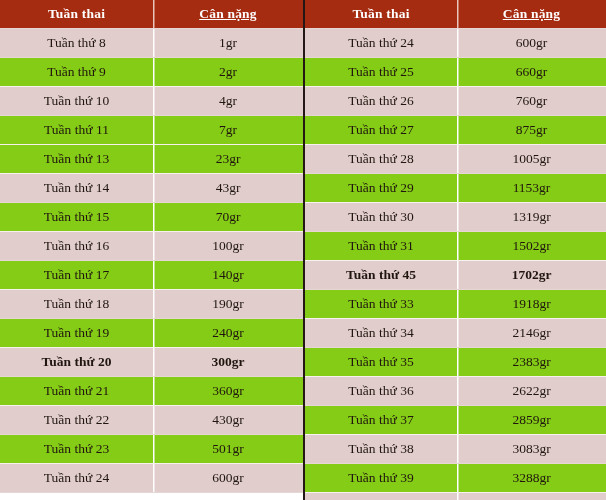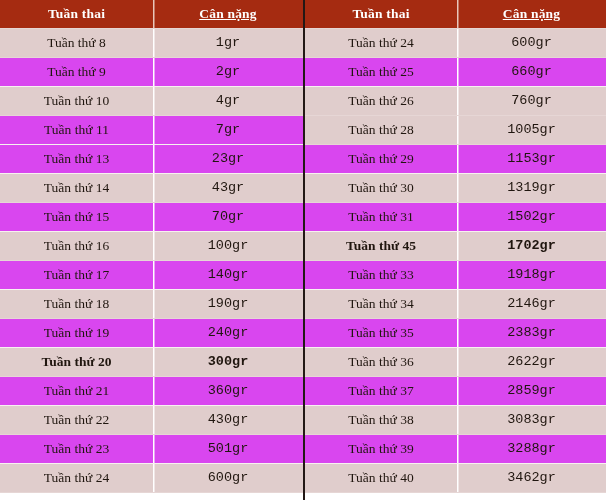--- a/index.html
+++ b/index.html
@@ -60,24 +60,23 @@
     height: 28px;
     line-height: 28px;
     padding: 0;
     text-align: center;
     font-size: 13.5px;
     color: #20160f;
     border: 0;
     white-space: nowrap;
   }
   tbody tr.shade-dark td { background: #e0cdcc; margin-top: 35px; }
-  tbody tr.shade-light td { background: #d946ef; }
+  tbody tr.shade-light td { background: #84cc16; }
   tbody td.col-sep {
     box-shadow: inset 1.5px 0 0 #ffffff;
-    font-family: Liberation Mono, monospace;
   }
   tbody tr.emphasis td {
     font-weight: bold;
   }
   
   tbody tr td { box-sizing: border-box; }
   tbody tr.shade-light td { border-top: 1px solid #f7f2f0; border-bottom: 1px solid #f7f2f0; }
   tbody tr.shade-dark td { border-top: 1px solid #e6d6d5; border-bottom: 1px solid #e6d6d5; }
 </style>
 </head>
@@ -184,20 +183,24 @@
             <td class="col-sep">600gr</td>
           </tr>
           <tr class="shade-light">
             <td>Tuần thứ 25</td>
             <td class="col-sep">660gr</td>
           </tr>
           <tr class="shade-dark">
             <td>Tuần thứ 26</td>
             <td class="col-sep">760gr</td>
           </tr>
+          <tr class="shade-light">
+            <td>Tuần thứ 27</td>
+            <td class="col-sep">875gr</td>
+          </tr>
           <tr class="shade-dark">
             <td>Tuần thứ 28</td>
             <td class="col-sep">1005gr</td>
           </tr>
           <tr class="shade-light">
             <td>Tuần thứ 29</td>
             <td class="col-sep">1153gr</td>
           </tr>
           <tr class="shade-dark">
             <td>Tuần thứ 30</td>

